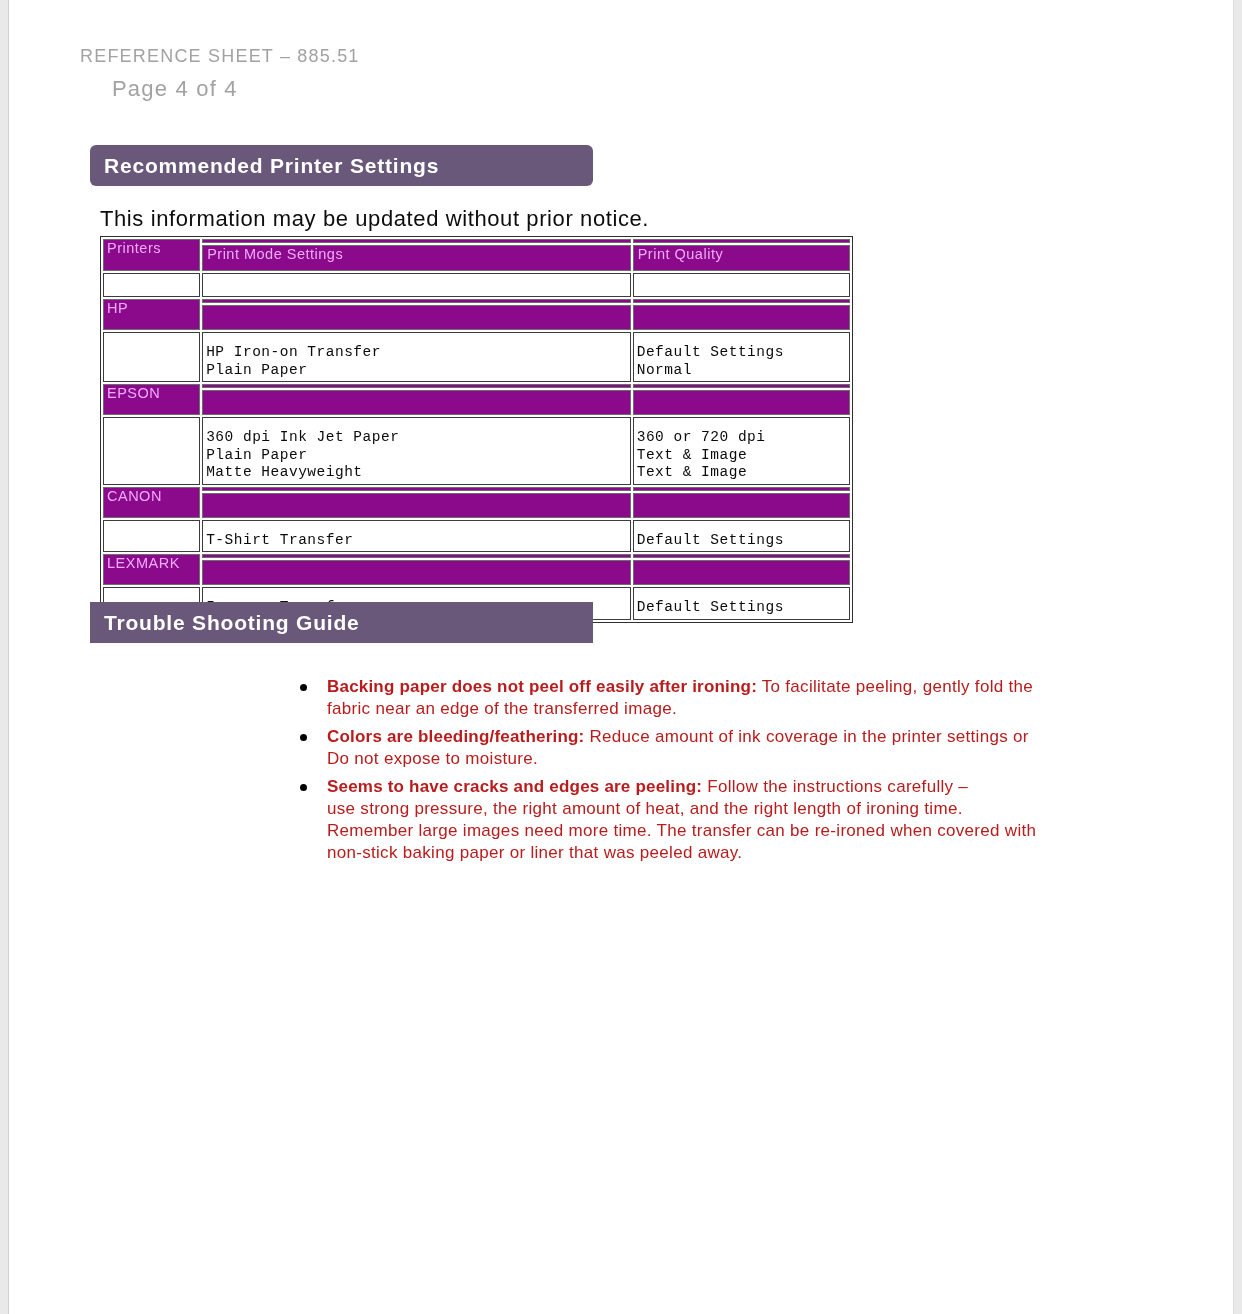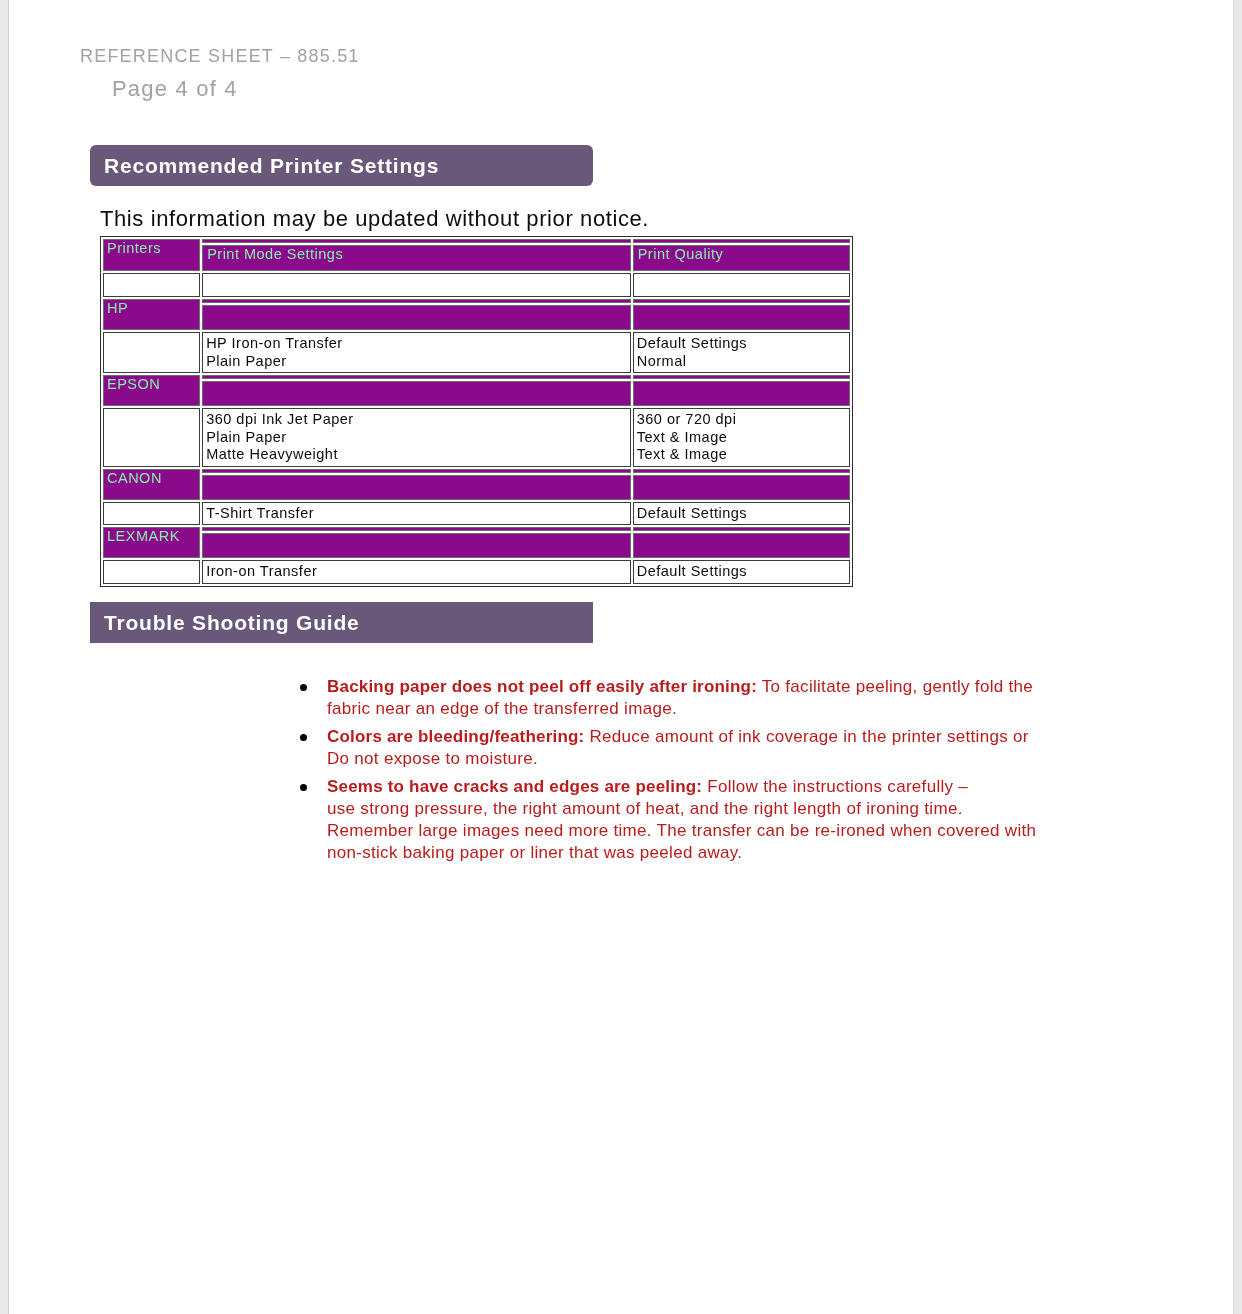--- a/index.html
+++ b/index.html
@@ -52,34 +52,34 @@
   }
   table.printer-table td {
     font-size: 14.5px; letter-spacing: 0.5px;
     vertical-align: top; overflow: hidden;
   }
   col.c1 { width: 97px; }
   col.c2 { width: 428px; }
   col.c3 { width: 217px; }
 
   td.purple {
-    background: #8b098b; color: #86efac;
+    background: #8b098b; color: #f0abfc;
     border: 1px solid #6d6d6d;
   }
   td.strip { height: 4px; padding: 0; }
   td.brand-cell {
     vertical-align: bottom;
     font-size: 17px; letter-spacing: 0.4px;
     padding: 0 0 3px 3px;
   }
   td.col-head { vertical-align: bottom; padding: 0 0 8px 4px; font-size: 15.5px; }
   td.white-cell {
     background: #ffffff; border: 1px solid #3c3c3c;
-    padding: 2px 0 2px 3px; color: #0b0b0b;
-    white-space: pre-line; line-height: 17.5px;
+    padding: 11px 0 2px 3px; color: #0b0b0b;
+    white-space: pre-line; line-height: 17.5px; font-family: Liberation Mono, monospace;
   }
   tr.empty-row td { height: 24px; }
   td.label-cell { height: 25px; }
 
   .bullet-list { position: absolute; left: 300px; top: 676px; width: 880px; }
   .bullet-item { display: flex; margin-bottom: 6px; }
   .bullet-dot {
     width: 7px; height: 7px; border-radius: 50%; background: #000;
     margin-top: 8px; flex: 0 0 7px;
   }

